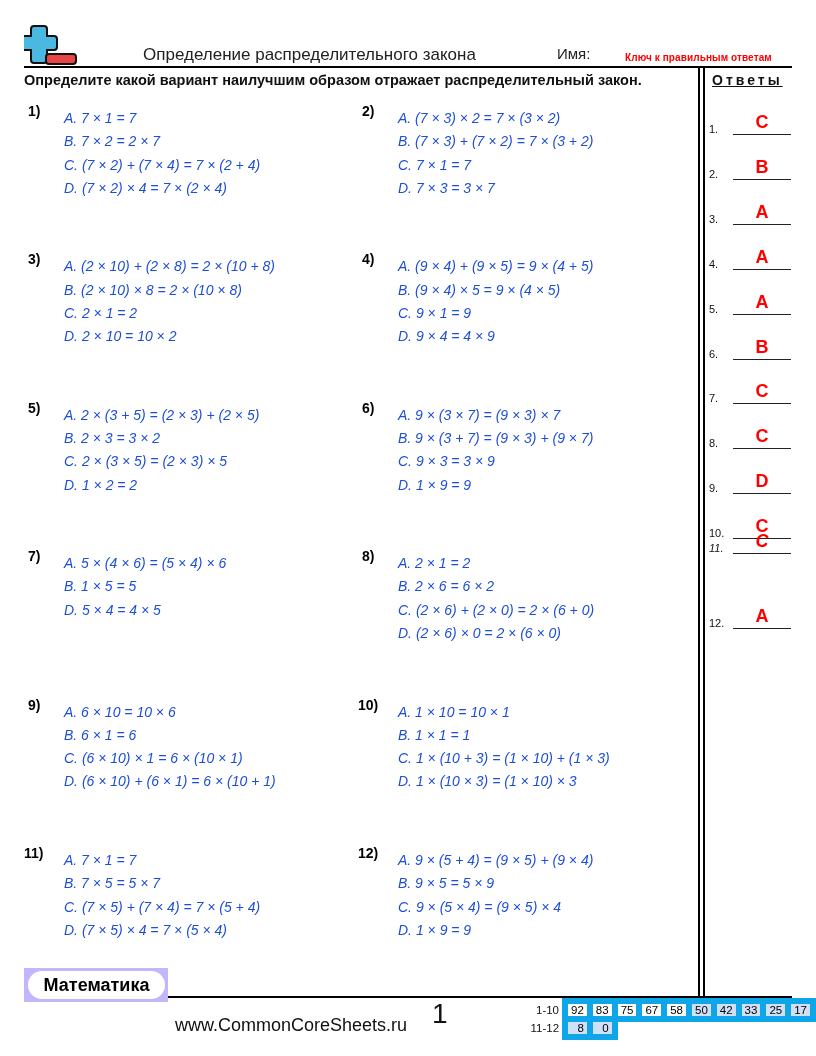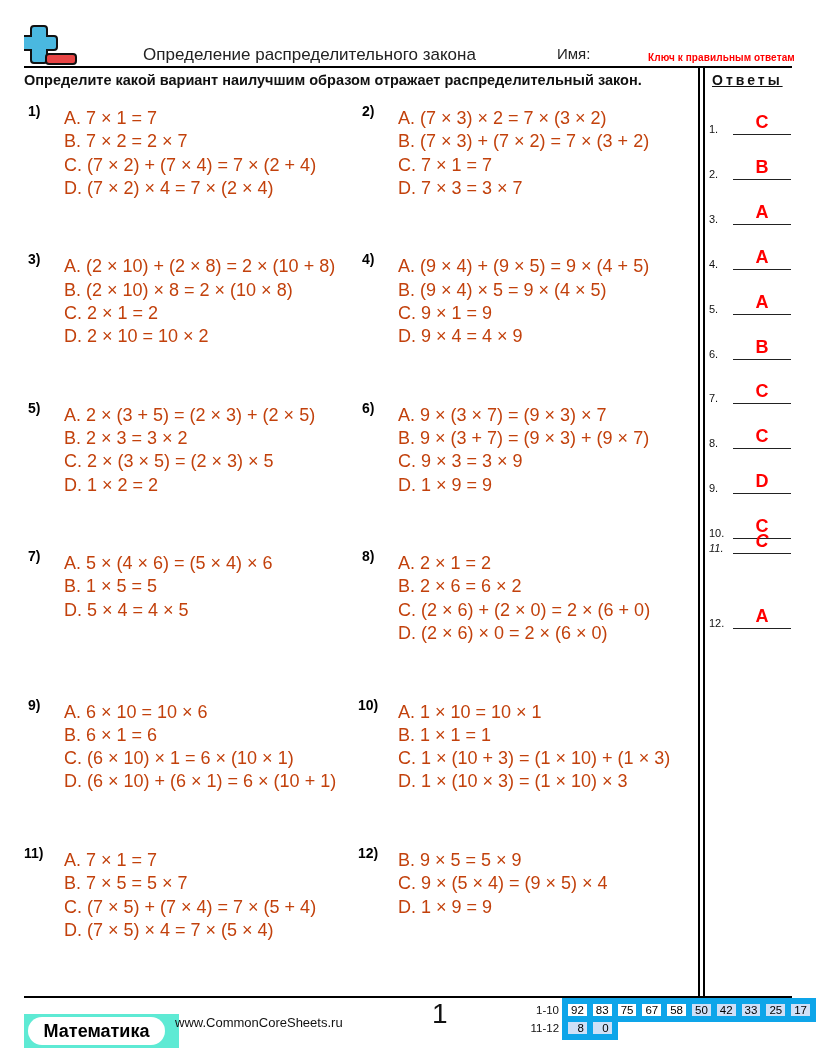--- a/index.html
+++ b/index.html
@@ -3,45 +3,45 @@
 <meta charset="utf-8">
 <style>
   * { box-sizing: border-box; margin: 0; padding: 0; }
   html, body { width: 816px; height: 1056px; background: #ffffff; overflow: hidden; }
   body { position: relative; font-family: "Liberation Sans", "DejaVu Sans", sans-serif; color: #000; }
 
   .logo { position: absolute; left: 24px; top: 24px; width: 56px; height: 42px; }
 
   .header-title { position: absolute; left: 143px; top: 45px; font-size: 17px; color: #222; }
   .name-label { position: absolute; left: 557px; top: 45px; font-size: 15px; color: #222; }
-  .answer-key-label { position: absolute; left: 625px; top: 52px; font-size: 10px; font-weight: bold; color: #ff0000; letter-spacing: 0.1px; margin-left: 23px; }
+  .answer-key-label { position: absolute; left: 625px; top: 52px; font-size: 10px; font-weight: bold; color: #ff0000; letter-spacing: 0.1px; }
 
   .header-rule { position: absolute; left: 24px; top: 66px; width: 768px; height: 2px; background: #000; }
 
   .instructions { position: absolute; left: 24px; top: 72px; font-size: 14.5px; font-weight: bold; color: #111; }
 
   .answers-header { position: absolute; left: 712px; top: 72px; font-size: 14px; font-weight: bold; letter-spacing: 3px; text-decoration: underline; color: #111; }
 
   .v-rule-1 { position: absolute; left: 698px; top: 68px; width: 2px; height: 930px; background: #000; }
   .v-rule-2 { position: absolute; left: 703px; top: 68px; width: 2px; height: 930px; background: #000; }
 
   .problem { position: absolute; width: 320px; }
   .problem-num { position: absolute; left: 0; top: 0; font-size: 14px; font-weight: bold; }
   .choices { position: absolute; left: 36px; top: 4px; }
-  .choice { font-size: 18px; line-height: 23.3px; white-space: nowrap; color: #c2410c; }
+  .choice { font-size: 14px; line-height: 23.3px; white-space: nowrap; color: #1d4ed8; font-style: italic; }
 
   .answer-row { position: absolute; left: 709px; width: 90px; height: 30px; }
   .answer-num { position: absolute; left: 0; bottom: 0; font-size: 11px; color: #111; }
   .answer-line { position: absolute; left: 24px; bottom: 0; width: 58px; height: 1px; background: #222; }
   .answer-value { position: absolute; left: 24px; width: 58px; text-align: center; bottom: 2px; font-size: 18px; font-weight: bold; color: #ff0000; }
 
   .footer-rule { position: absolute; left: 24px; top: 996px; width: 768px; height: 2px; background: #000; }
-  .brand-box { position: absolute; left: 24px; top: 1014px; width: 155px; height: 34px; background: #5eead4; }
+  .brand-box { position: absolute; left: 24px; top: 968px; width: 144px; height: 34px; background: #c4b5fd; }
   .brand-pill { position: absolute; left: 4px; top: 3px; width: 137px; height: 28px; background: #fff; border-radius: 14px; text-align: center; font-size: 18px; font-weight: bold; line-height: 28px; color: #000; }
-  .site-url { position: absolute; left: 175px; top: 1015px; font-size: 13px; color: #111; }
+  .site-url { position: absolute; left: 175px; top: 1015px; font-size: 18px; color: #111; }
   .page-number { position: absolute; left: 432px; top: 998px; font-size: 28px; color: #111; }
 
   .score-table { position: absolute; left: 524px; top: 998px; border-collapse: collapse; font-size: 11.5px; }
   .score-table td { height: 16px; text-align: center; padding: 0 3px; }
   .score-table td.range { text-align: right; padding-right: 3px; color: #111; width: 42px; margin-top: 28px; }
   .score-table td.cell { border: 6px solid #0ea5e9; width: 22px; background: #fff; }
   .score-table td.cell.blue { background: #cfe0f7; text-align: right; }
 </style>
 </head>
 <body>
@@ -157,20 +157,21 @@
       <div class="choices">
         <div class="choice">A. 7 × 1 = 7</div>
         <div class="choice">B. 7 × 5 = 5 × 7</div>
         <div class="choice">C. (7 × 5) + (7 × 4) = 7 × (5 + 4)</div>
         <div class="choice">D. (7 × 5) × 4 = 7 × (5 × 4)</div>
       </div>
     </div>
     <div class="problem" style="left: 362px; top: 845px;">
       <div class="problem-num" style="left: -4px;">12)</div>
       <div class="choices">
+        <div class="choice">A. 9 × (5 + 4) = (9 × 5) + (9 × 4)</div>
         <div class="choice">B. 9 × 5 = 5 × 9</div>
         <div class="choice">C. 9 × (5 × 4) = (9 × 5) × 4</div>
         <div class="choice">D. 1 × 9 = 9</div>
       </div>
     </div>
   </div>
 
 <div id="answers">
     <div class="answer-row" style="top: 105px;">
       <span class="answer-num">1.</span>

